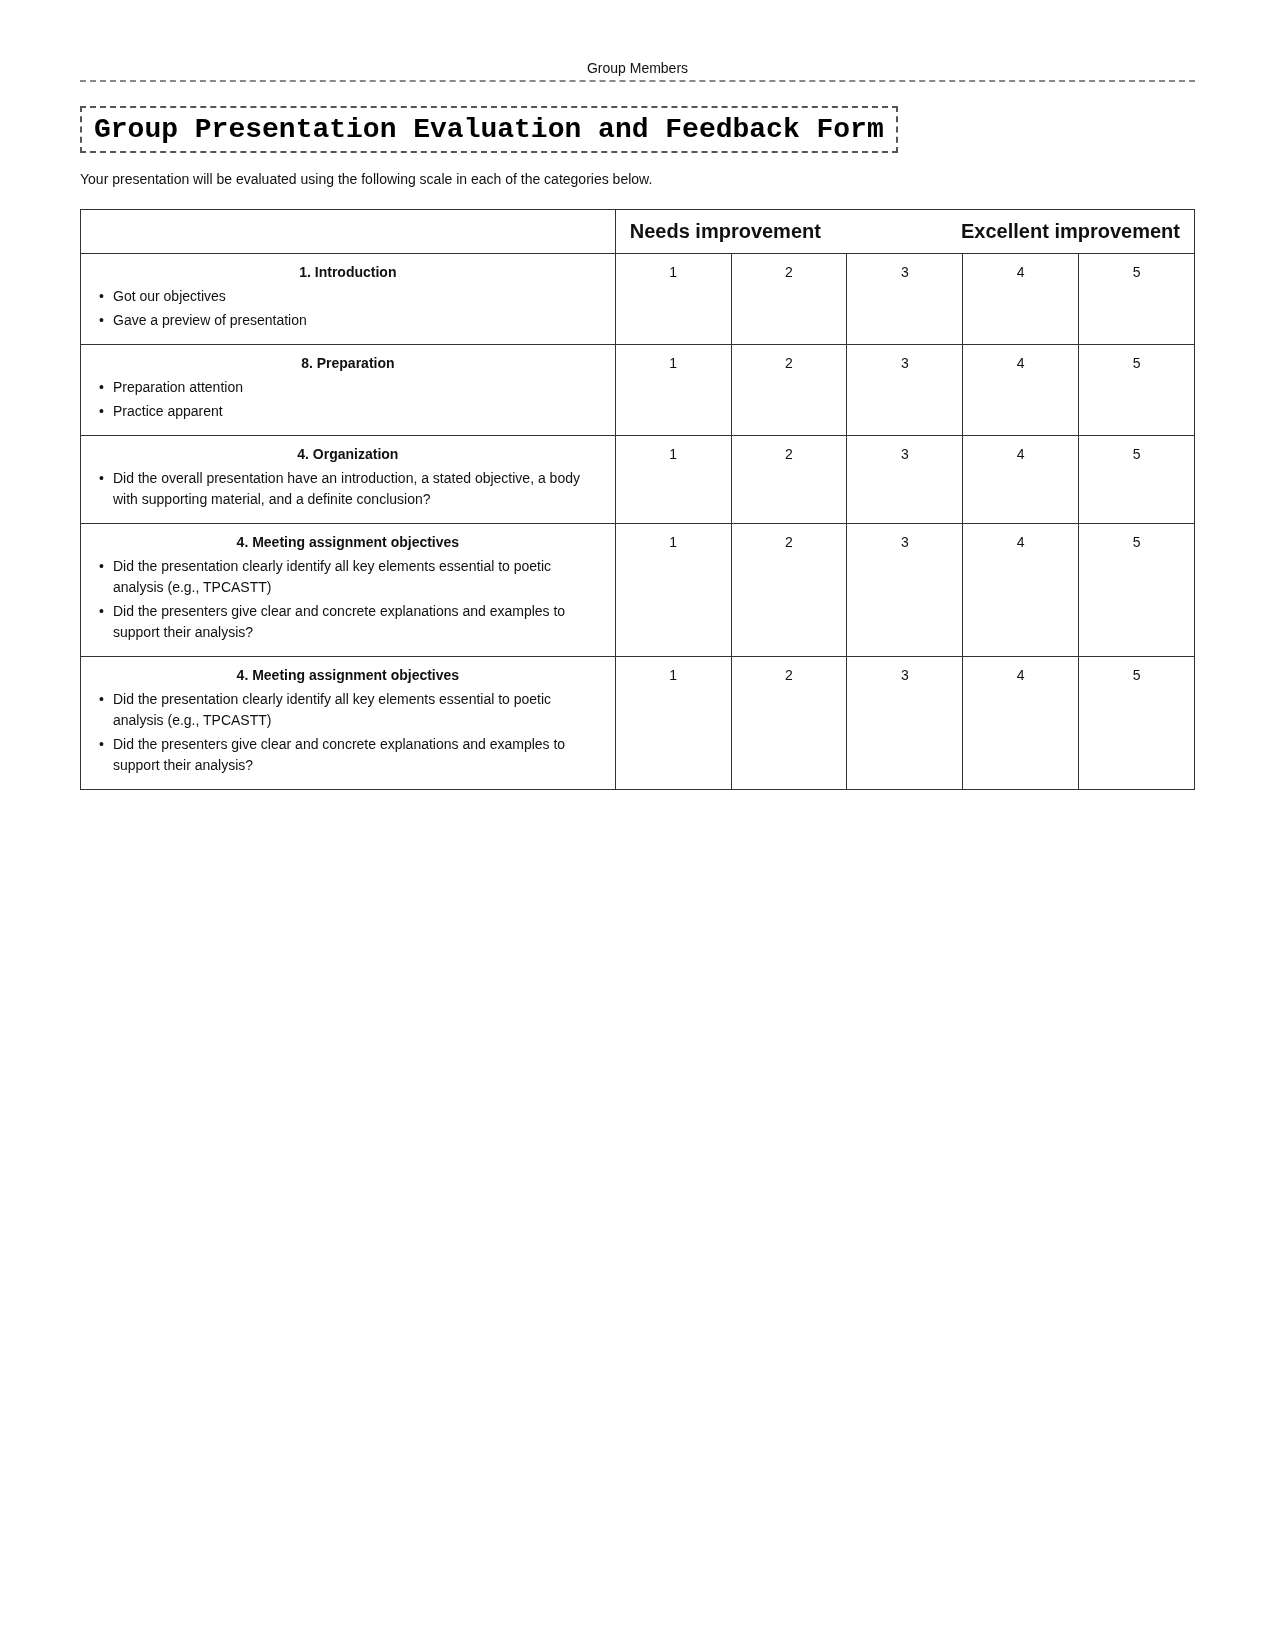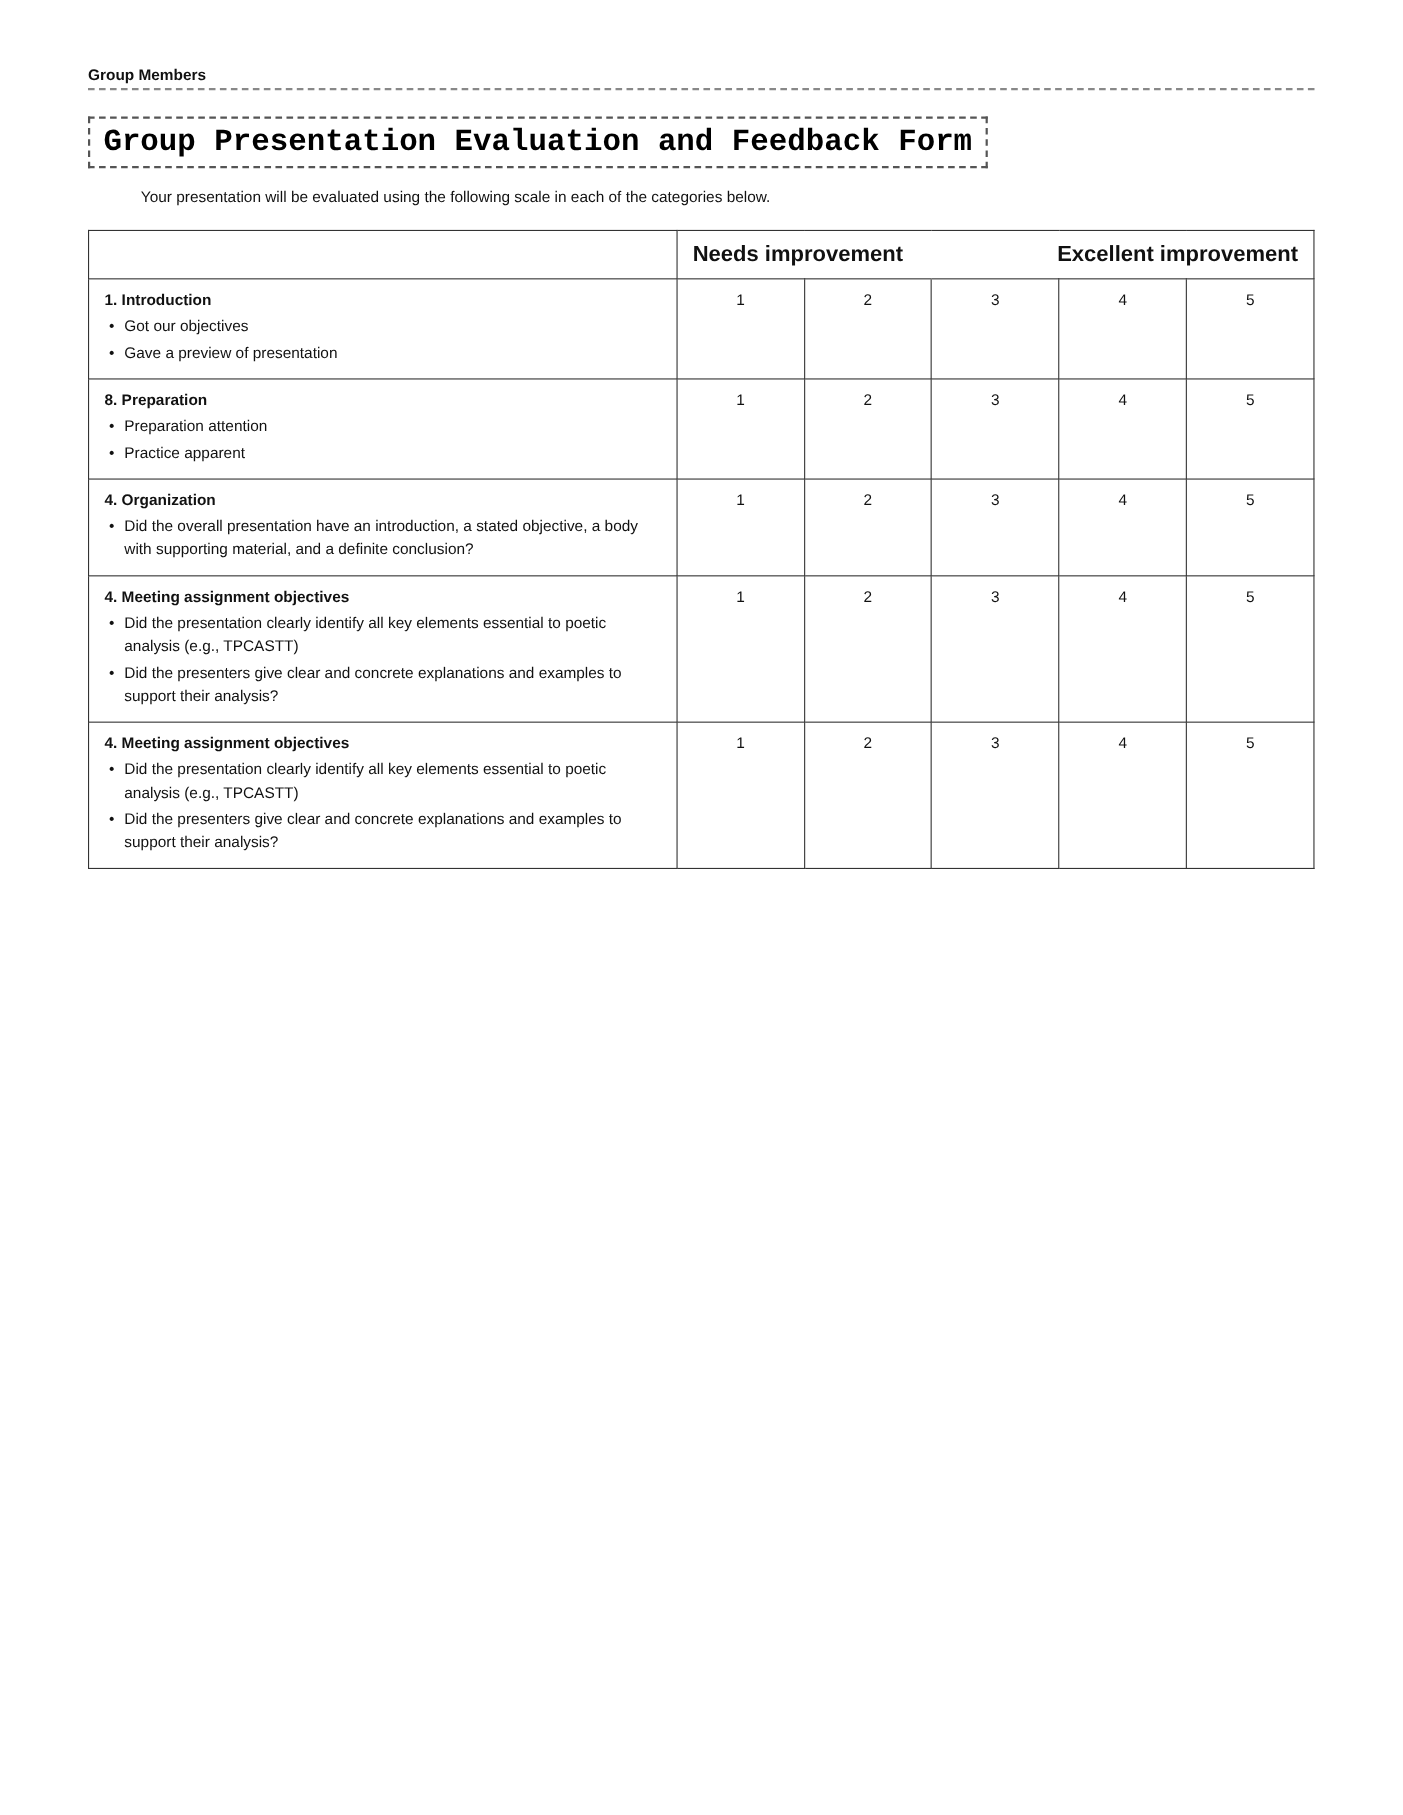--- a/index.html
+++ b/index.html
@@ -16,23 +16,24 @@
       width: 1275px;
       min-height: 1650px;
       padding: 60px 80px;
     }
 
     .group-members-section {
       margin-bottom: 8px;
     }
 
     .group-members-label {
-      font-weight: bold;
+      font-weight: normal;
       font-size: 14px;
       margin-bottom: 4px;
+      text-align: center;
     }
 
     .divider {
       border: none;
       border-top: 2px dashed #888;
       margin-bottom: 24px;
     }
 
     .page-title {
       font-size: 28px;
@@ -42,21 +43,20 @@
       display: inline-block;
       padding: 6px 12px;
       margin-bottom: 18px;
       color: #000000;
     }
 
     .subtitle {
       font-size: 14px;
       margin-bottom: 22px;
       color: #111;
-      margin-left: 48px;
     }
 
     table {
       width: 100%;
       border-collapse: collapse;
       border: 1.5px solid #333;
     }
 
     th, td {
       border: 1.5px solid #333;
@@ -82,20 +82,21 @@
     }
 
     .row-category td {
       vertical-align: top;
     }
 
     .category-title {
       font-weight: bold;
       font-size: 14px;
       margin-bottom: 6px;
+      text-align: center;
     }
 
     .bullet-list {
       list-style: none;
       padding-left: 4px;
     }
 
     .bullet-list li {
       padding-left: 14px;
       position: relative;

